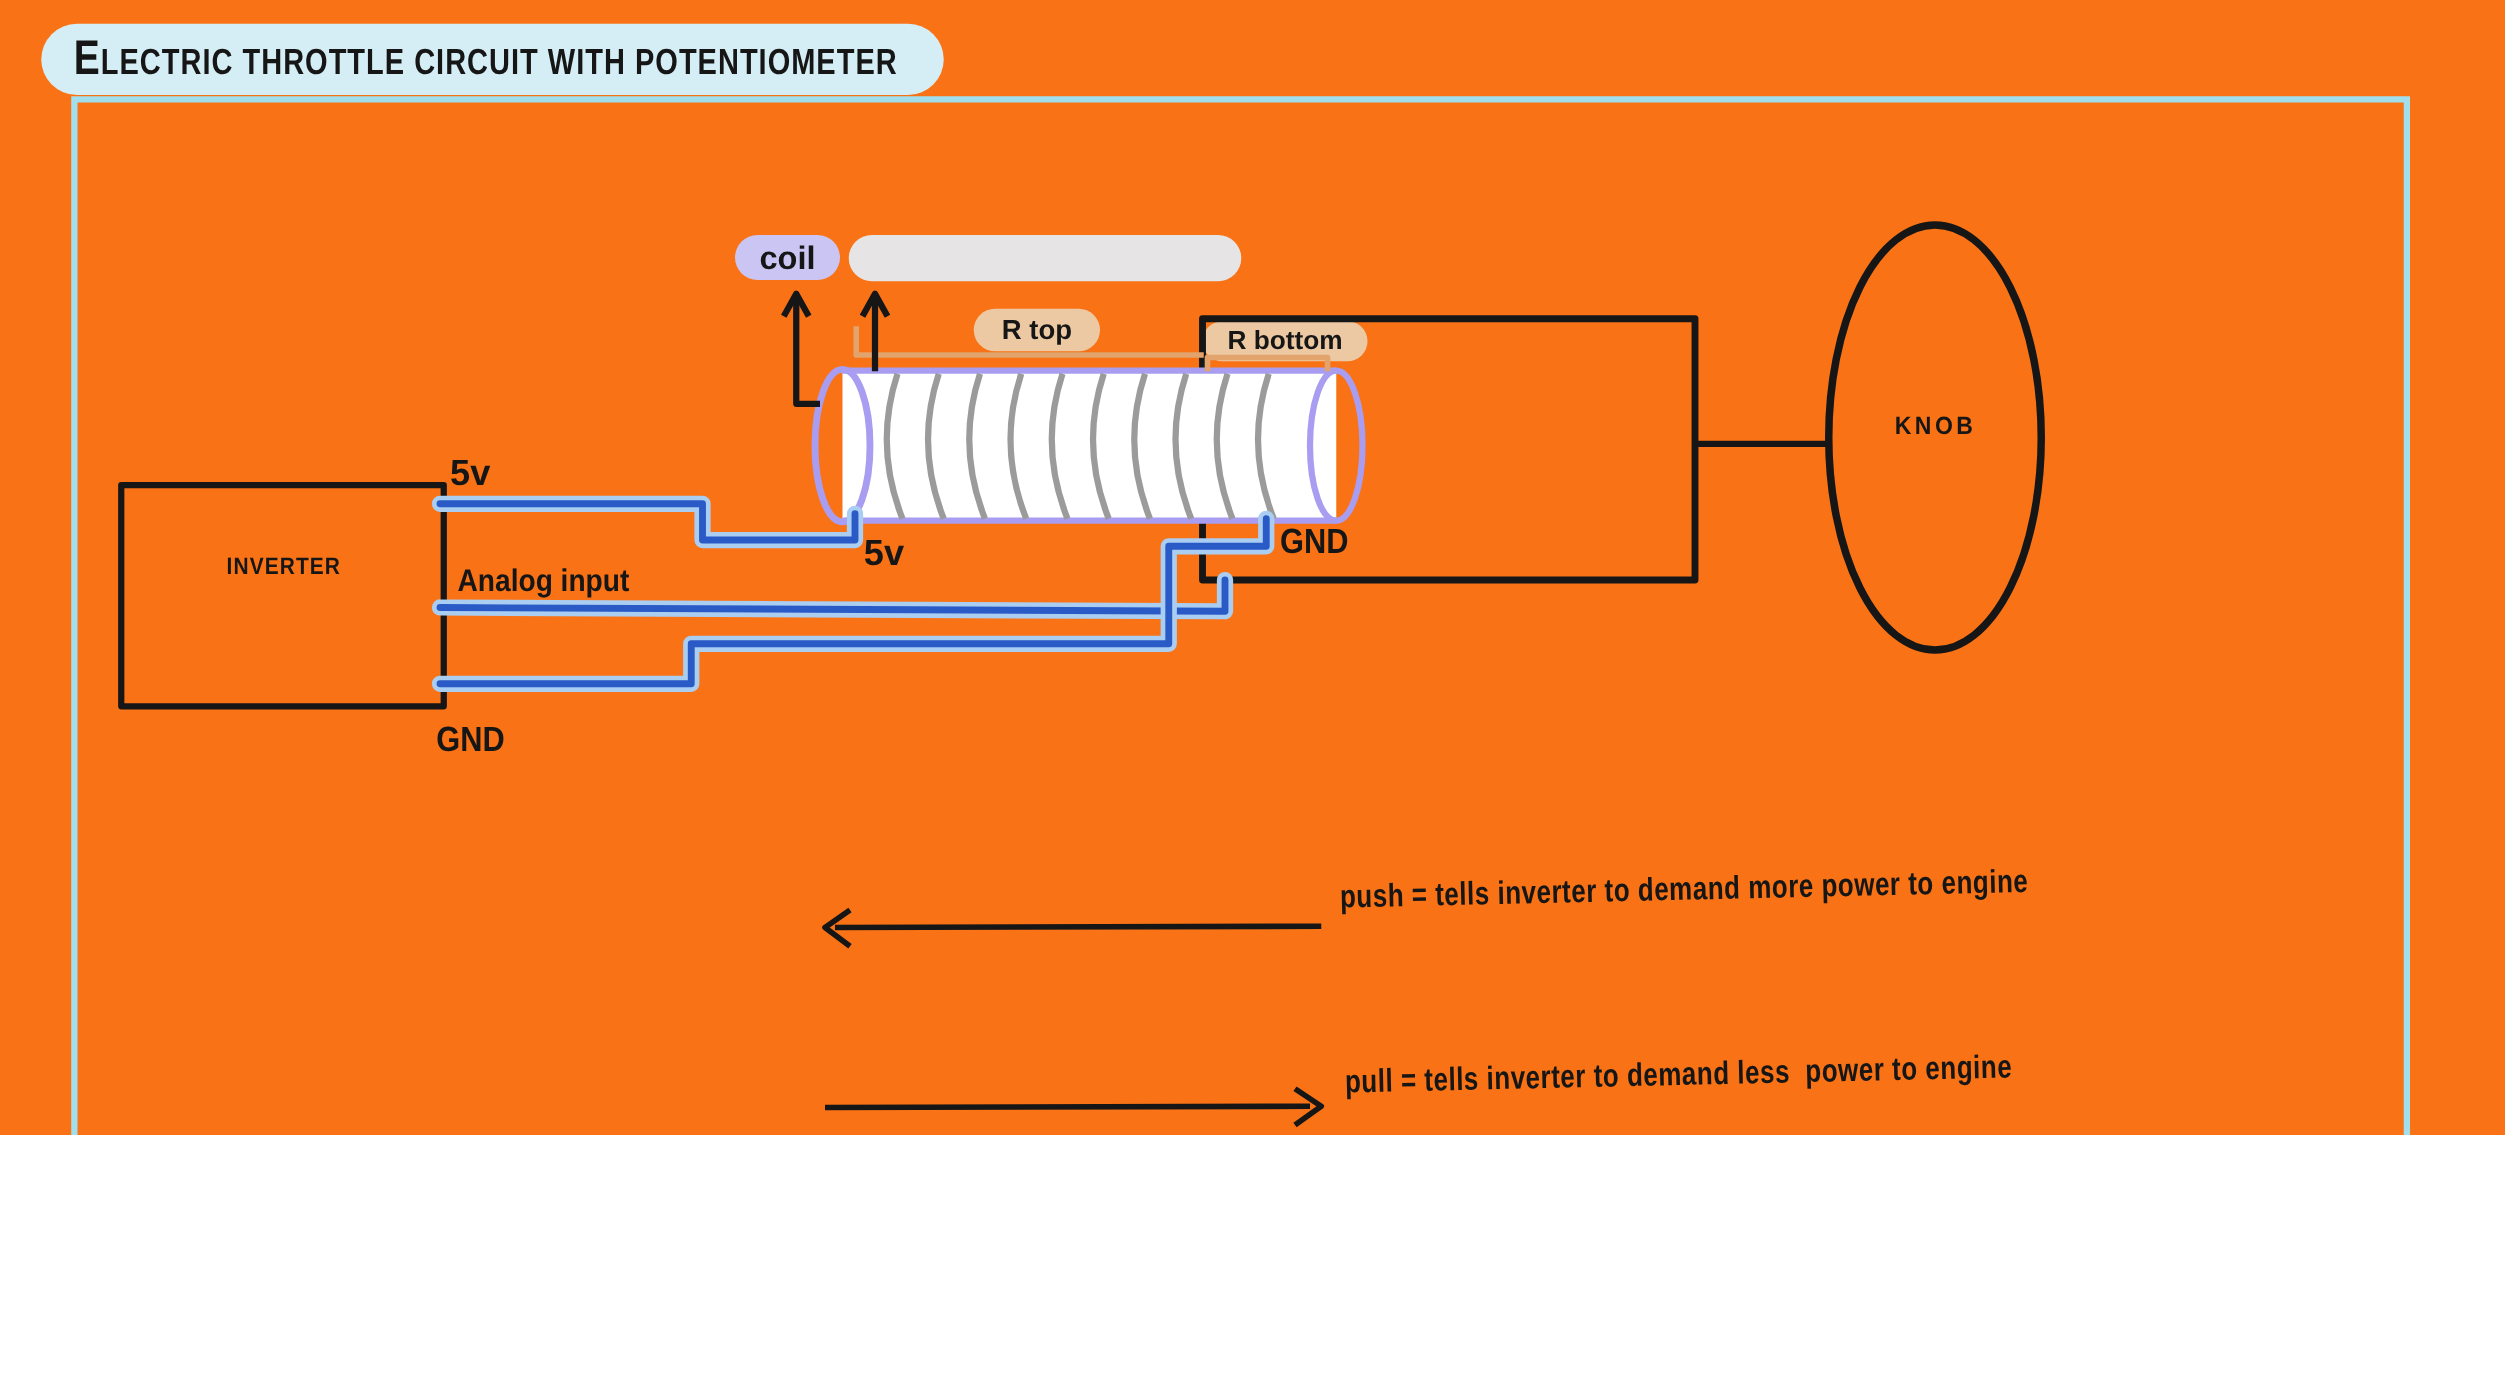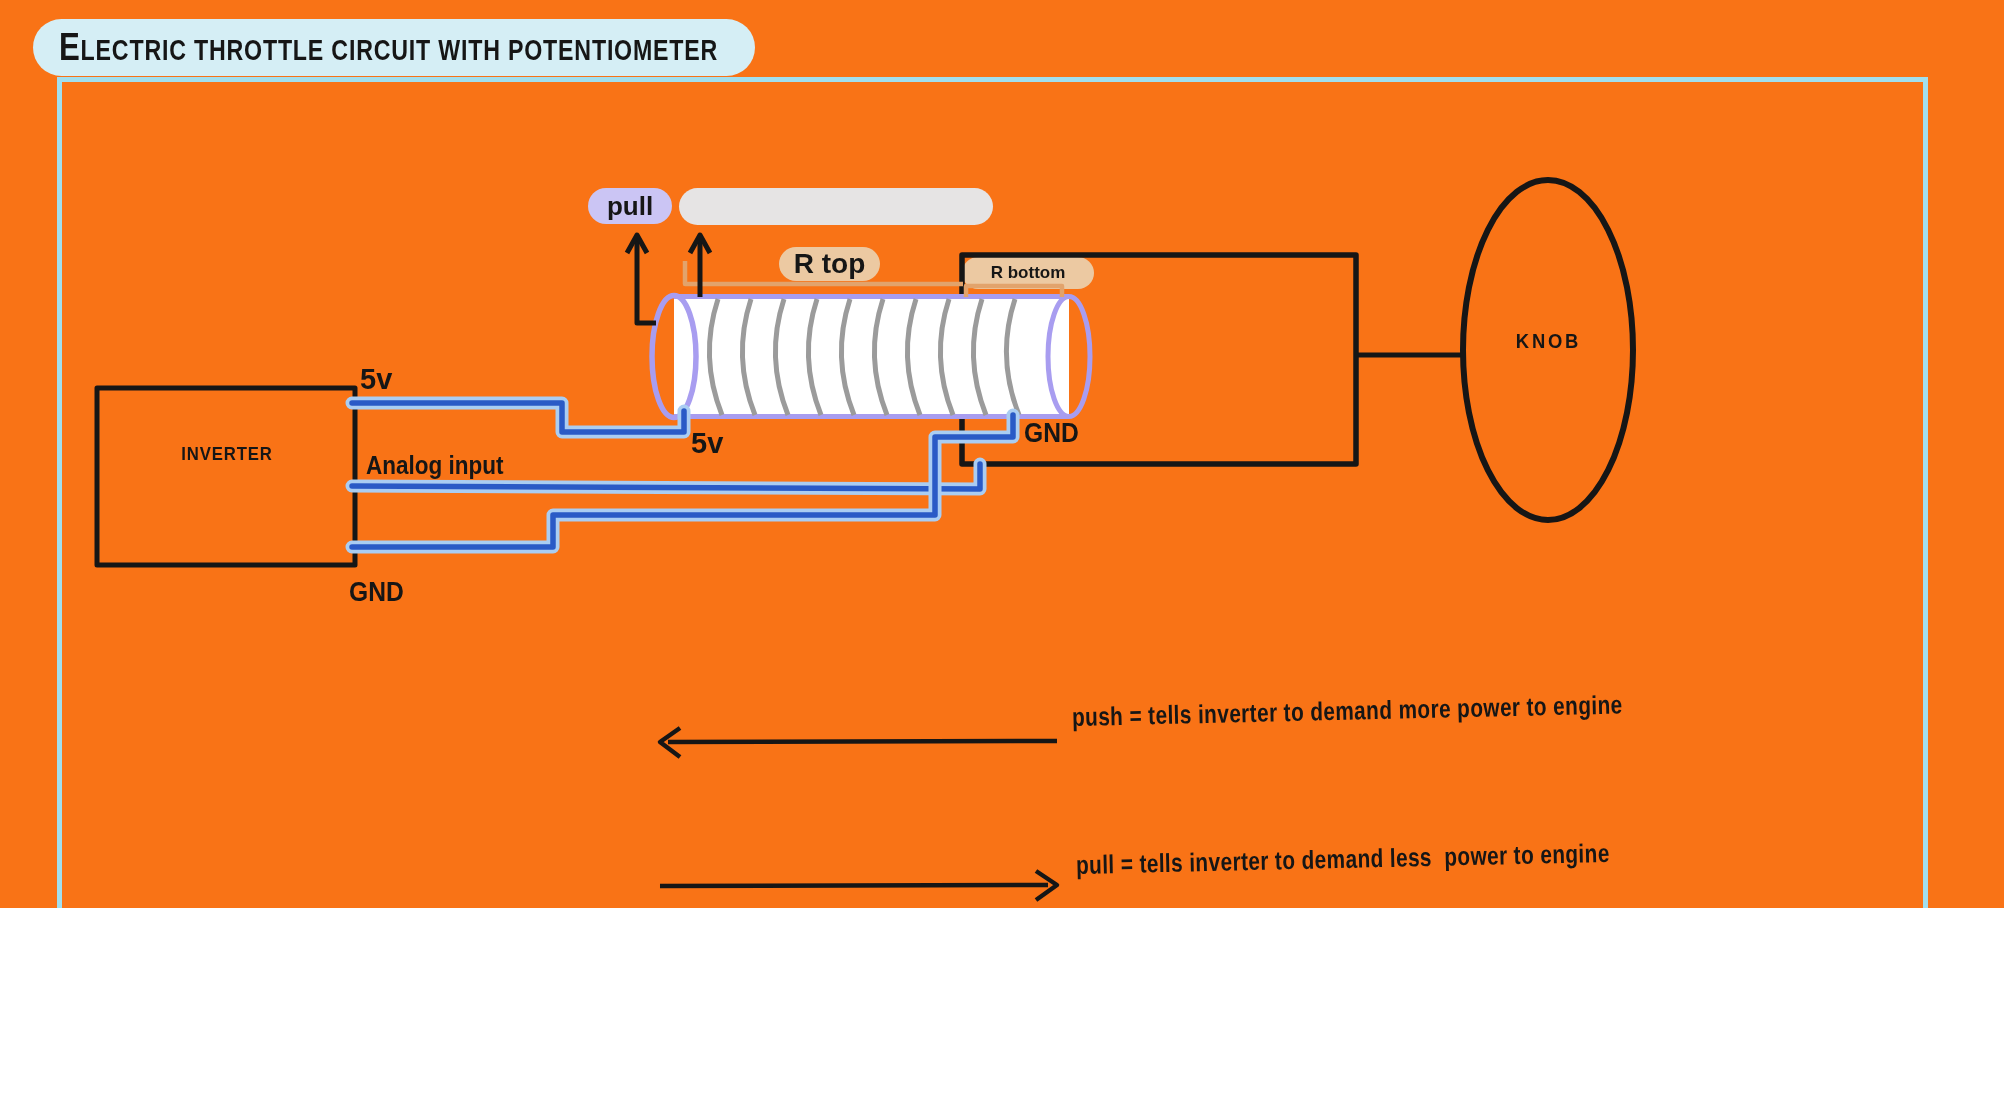--- a/index.html
+++ b/index.html
@@ -38,22 +38,22 @@
   .title-text{
     display:inline-block;
     font-size:29px;letter-spacing:1px;
     transform:scaleX(0.8);transform-origin:left center;
   }
   .title-text::first-letter{font-size:39px;}
   .title-holder{left:33px;top:19px;width:722px;height:57px;display:flex;align-items:center;padding-left:26px;box-sizing:border-box;}
   .lbl-coil{left:588px;top:188px;width:84px;height:36px;font-size:26px;}
   .lbl-wires{left:679px;top:188px;width:314px;height:37px;font-size:23px;}
   .lbl-wires span{display:inline-block;transform:scaleX(0.88);}
-  .lbl-rtop{left:779px;top:247px;width:101px;height:34px;font-size:28px;}
-  .lbl-rbottom{left:962px;top:257px;width:132px;height:32px;font-size:17px;}
+  .lbl-rtop{left:779px;top:247px;width:101px;height:34px;font-size:22px;}
+  .lbl-rbottom{left:962px;top:257px;width:132px;height:32px;font-size:21px;}
   .lbl-inverter{left:107px;top:444px;width:240px;font-size:19px;letter-spacing:1px;}
   .lbl-inverter span{display:inline-block;transform:scaleX(0.88);}
   .lbl-knob{left:1463px;top:330px;width:170px;font-size:20px;letter-spacing:3px;}
   .lbl-knob span{display:inline-block;transform:scaleX(0.92);}
   .lbl-5v-inv{left:360px;top:364px;font-size:29px;}
   .lbl-analog{left:366px;top:452px;font-size:25px;transform:scaleX(0.9);transform-origin:left top;}
   .lbl-gnd-inv{left:349px;top:577px;font-size:28px;transform:scaleX(0.88);transform-origin:left top;}
   .lbl-5v-coil{left:691px;top:428px;font-size:29px;}
   .lbl-gnd-coil{left:1024px;top:418px;font-size:28px;transform:scaleX(0.88);transform-origin:left top;}
   .note{
@@ -148,21 +148,21 @@
   </svg>
 
   <div class="abs pill title-pill"></div>
   <div class="abs pill coil-pill"></div>
   <div class="abs pill wires-pill"></div>
 
   <div class="abs hand title-holder">
     <span class="title-text">ELECTRIC THROTTLE CIRCUIT WITH POTENTIOMETER</span>
   </div>
 
-  <div class="abs hand center lbl-coil">pull</div>
+  <div class="abs hand center lbl-coil">coil</div>
   <div class="abs hand center lbl-rtop">R top</div>
   <div class="abs hand center lbl-rbottom">R bottom</div>
 
   <div class="abs hand center lbl-inverter">
     <span>INVERTER</span>
   </div>
   <div class="abs hand center lbl-knob">
     <span>KNOB</span>
   </div>
 

